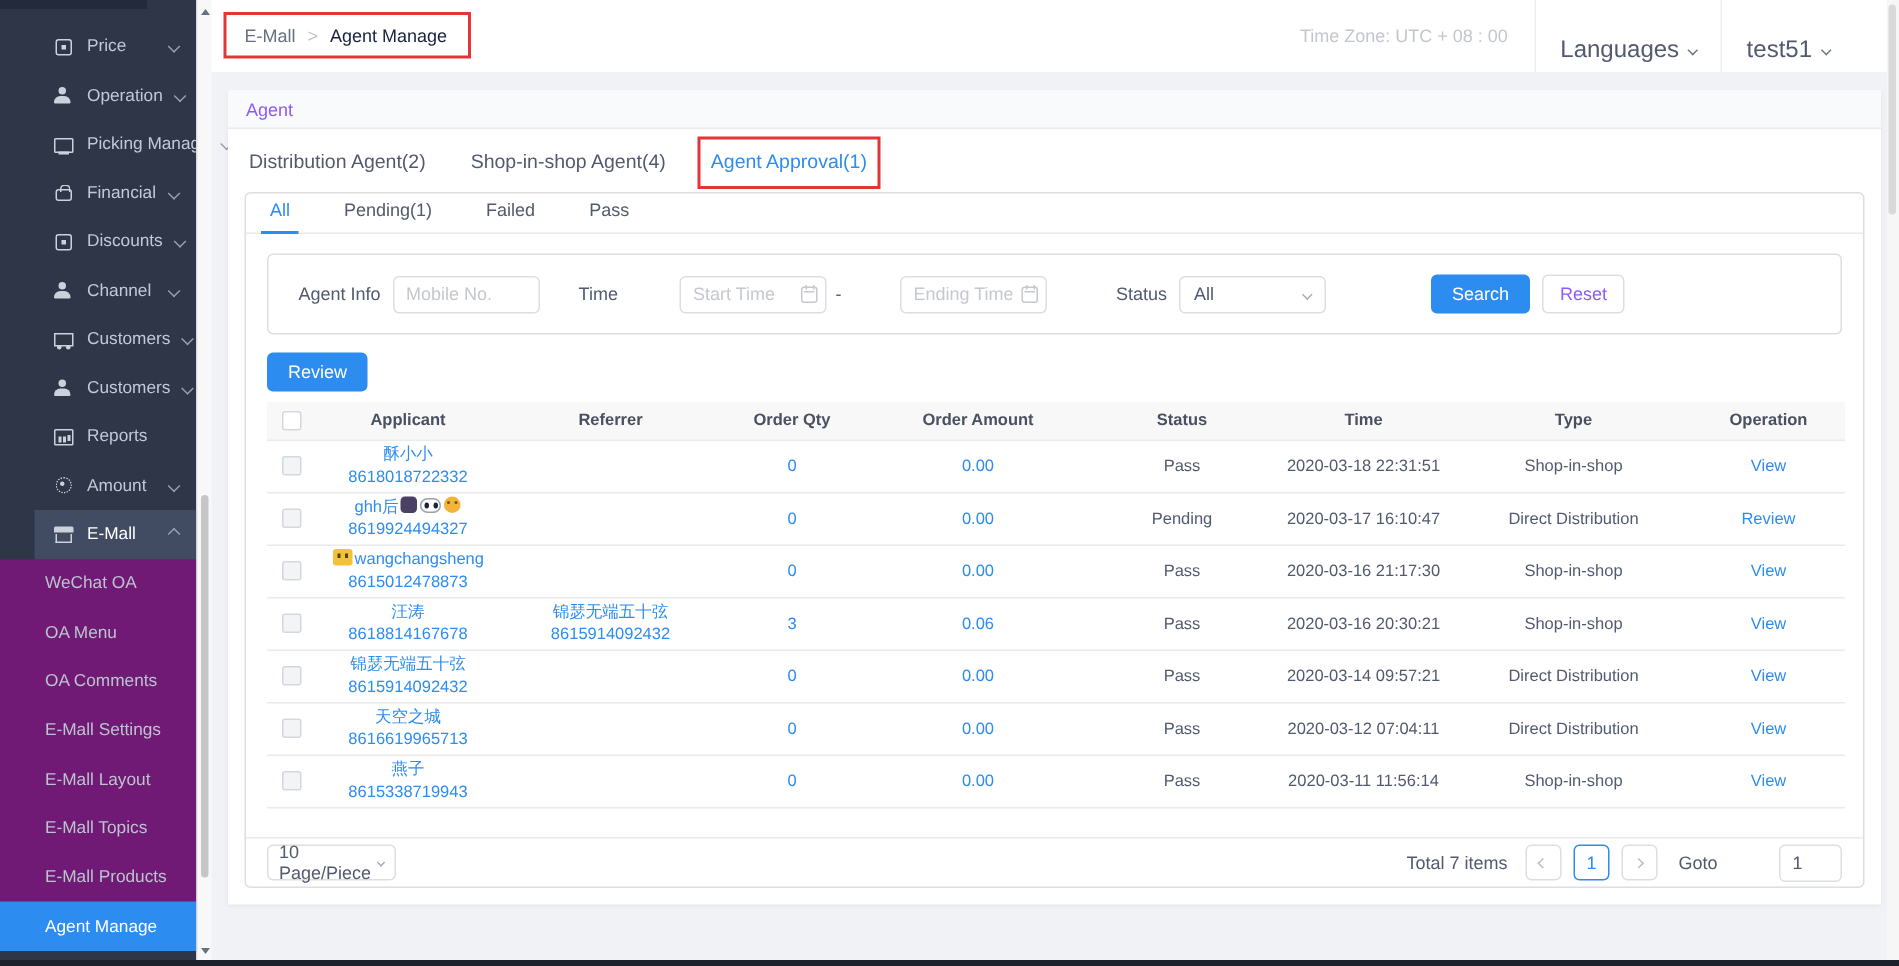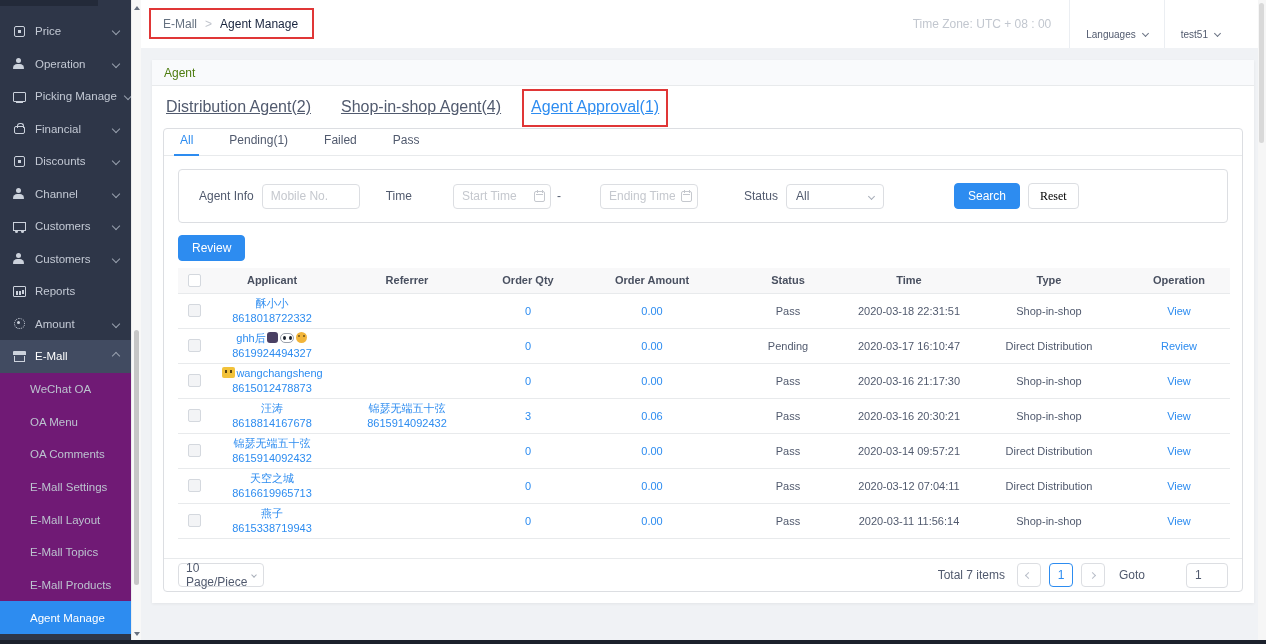--- a/index.html
+++ b/index.html
@@ -3,21 +3,21 @@
 <meta charset="utf-8">
 <title>Agent Manage</title>
 <style>
   *{box-sizing:border-box;margin:0;padding:0;}
   html,body{width:1266px;height:644px;}
   body{position:relative;background:#f0f2f5;font-family:"Liberation Sans",sans-serif;overflow:hidden;color:#515a6e;}
 
   
   #sidebar{position:absolute;left:0;top:0;width:131px;height:644px;background:#2e3648;}
   #side-remnant{position:absolute;left:0;top:0;width:98px;height:6px;background:#232a39;}
-  #side-main{padding-top:15px;}
+  #side-main{padding-top:15px;padding-left:23px;}
   .side-item{height:32.5px;display:flex;align-items:center;padding:0 12px;gap:8px;color:#c3c9d4;font-size:11.5px;cursor:pointer;white-space:nowrap;}
   .side-item.parent-active{background:#414b61;color:#fff;}
   #side-sub{background:#701a75;}
   .sub-item{height:32.7px;display:flex;align-items:center;padding-left:30px;color:#bcc3cf;font-size:11.5px;cursor:pointer;}
   .sub-item.active{background:#2d8cf0;color:#fff;}
 
   .chev{width:6px;height:6px;border-right:1.5px solid #98a0ae;border-bottom:1.5px solid #98a0ae;transform:rotate(45deg);margin-left:auto;flex:0 0 auto;}
   .chev.up{transform:rotate(-135deg);}
 
   
@@ -49,33 +49,33 @@
 
   
   #topbar{position:absolute;left:141px;top:0;width:1117px;height:48px;background:#fff;display:flex;align-items:center;padding:0 22px 0 16px;}
   #breadcrumb{position:relative;display:flex;align-items:center;font-size:12px;padding:2px 6px;}
   #crumb-root{color:#657180;}
   .crumb-sep{color:#c0c4cc;margin:0 8px;}
   #crumb-current{color:#17233d;}
   #top-right{margin-left:auto;display:flex;align-items:center;height:100%;}
   #tz{color:#c2c7cf;font-size:12px;margin-right:18px;}
   .top-divider{width:1px;height:100%;background:#ebeef2;}
-  .top-menu{display:flex;align-items:center;gap:7px;padding:0 16px;font-size:10px;color:#515a6e;height:100%;cursor:pointer;margin-top:20px;}
+  .top-menu{display:flex;align-items:center;gap:7px;padding:0 16px;font-size:16px;color:#515a6e;height:100%;cursor:pointer;margin-top:20px;}
   .top-menu .chev{margin:0 0 2px 0;width:5px;height:5px;border-color:#6b7484;}
 
   
   #page-scroll{position:absolute;left:1258px;top:0;width:8px;height:644px;background:#f6f6f6;}
   #page-thumb{position:absolute;left:1px;top:3px;width:5px;height:140px;background:#d9d9d9;border-radius:3px;}
   #bottom-bar{position:absolute;left:0;top:640px;width:1266px;height:4px;background:#1c212c;}
 
   
   #card{position:absolute;left:152px;top:60px;width:1102px;height:543px;background:#fff;box-shadow:0 1px 3px rgba(0,0,0,.06);}
-  #card-header{height:26px;background:#f9fafc;border-bottom:1px solid #e8eaec;display:flex;align-items:center;padding:0 12px;font-size:12px;color:#4d7c0f;}
+  #card-header{height:26px;background:#f9fafc;border-bottom:1px solid #e8eaec;display:flex;align-items:center;padding:0 12px;font-size:12px;color:#8b5cf6;}
   #tabs-row{height:42px;display:flex;align-items:center;gap:26px;padding:0 12px;}
-  .tab{position:relative;font-size:16px;color:#515a6e;cursor:pointer;padding:2px 2px;text-decoration:underline;}
+  .tab{position:relative;font-size:13px;color:#515a6e;cursor:pointer;padding:2px 2px;}
   .tab.active{color:#2d8cf0;}
 
   
   .anno{position:absolute;border:2px solid #e03636;pointer-events:none;z-index:40;}
   #breadcrumb .anno{left:-8px;right:-10px;top:-7px;bottom:-6px;}
   .tab .anno{left:-7px;right:-7px;top:-7px;bottom:-9px;}
 
   
   #panel{position:absolute;left:11px;top:68px;width:1080px;height:464px;border:1px solid #dcdee2;border-radius:4px;}
   #subtabs{height:27px;display:flex;align-items:flex-end;gap:24px;padding:0 10px;border-bottom:1px solid #e8eaec;}
@@ -93,21 +93,21 @@
   .date-wrap{position:relative;margin-left:8px;}
   .date-wrap input{width:98px;padding-right:22px;}
   .cal{position:absolute;right:6px;top:7px;width:11px;height:11px;border:1px solid #c5c8ce;border-radius:2px;}
   .cal::before{content:"";position:absolute;left:1px;top:2px;right:1px;height:1px;background:#c5c8ce;}
   .cal::after{content:"";position:absolute;left:2px;top:-2px;width:1px;height:3px;background:#c5c8ce;box-shadow:5px 0 0 #c5c8ce;}
   .range-sep{margin:0 6px;color:#515a6e;}
   .f-select{height:25px;border:1px solid #dcdee2;border-radius:4px;display:flex;align-items:center;padding:0 9px;width:98px;margin-left:8px;cursor:pointer;background:#fff;color:#515a6e;}
   .f-select .chev{width:5px;height:5px;border-color:#a7adb8;}
   .btn{height:26px;border-radius:4px;font-size:12px;display:inline-flex;align-items:center;justify-content:center;cursor:pointer;font-family:inherit;border:1px solid transparent;}
   .btn-primary{background:#2d8cf0;color:#fff;border-color:#2d8cf0;padding:0 13px;}
-  .btn-plain{background:#fff;color:#000000;border-color:#dcdee2;padding:0 11px;font-family:Liberation Serif, serif;}
+  .btn-plain{background:#fff;color:#8b5cf6;border-color:#dcdee2;padding:0 11px;}
   #search-btn{margin-left:70px;}
   #reset-btn{margin-left:8px;}
   #review-btn{margin:12px 0 0 14px;}
 
   
   #agent-table{width:calc(100% - 28px);margin:7px 14px 0;border-collapse:collapse;table-layout:fixed;font-size:11px;}
   #agent-table th{background:#f8f8f9;height:25px;font-weight:bold;color:#495060;text-align:center;border-bottom:1px solid #e8eaec;}
   #agent-table td{height:35px;text-align:center;border-bottom:1px solid #e8eaec;color:#515a6e;padding:2px 0;overflow:hidden;}
   .link{color:#2d8cf0;cursor:pointer;}
   .two-line div{line-height:15px;}

